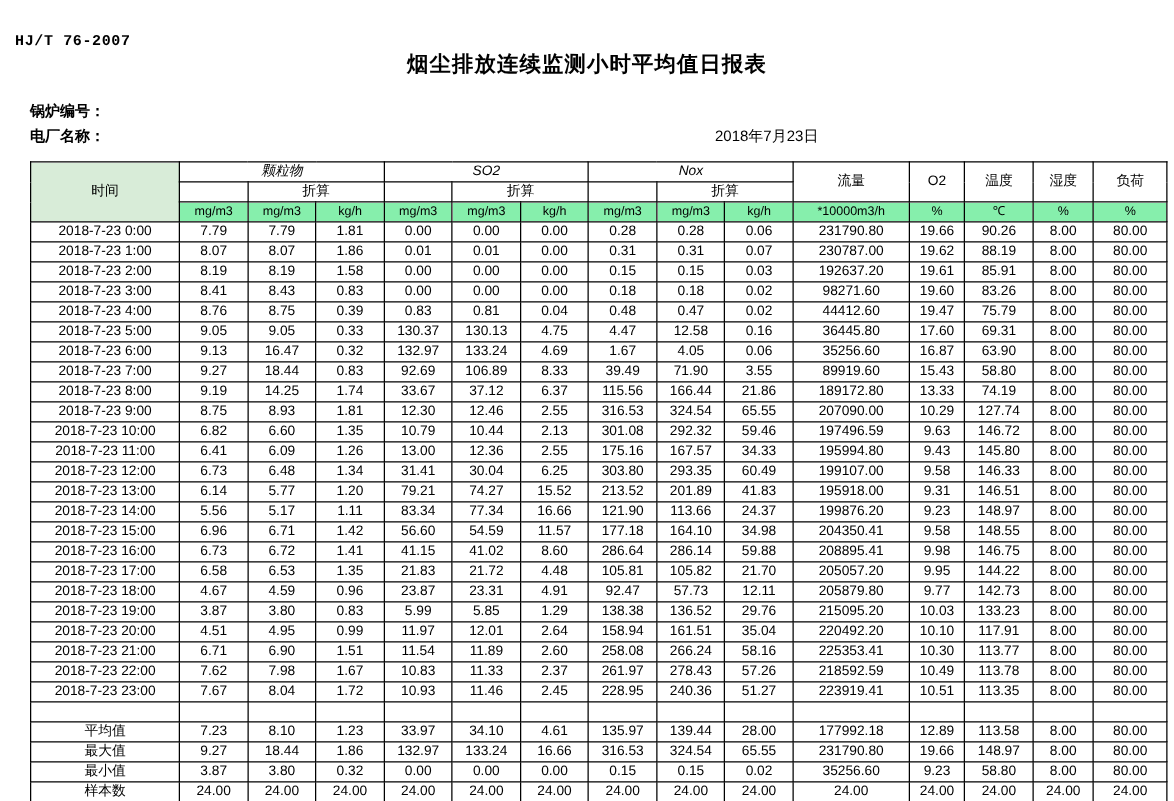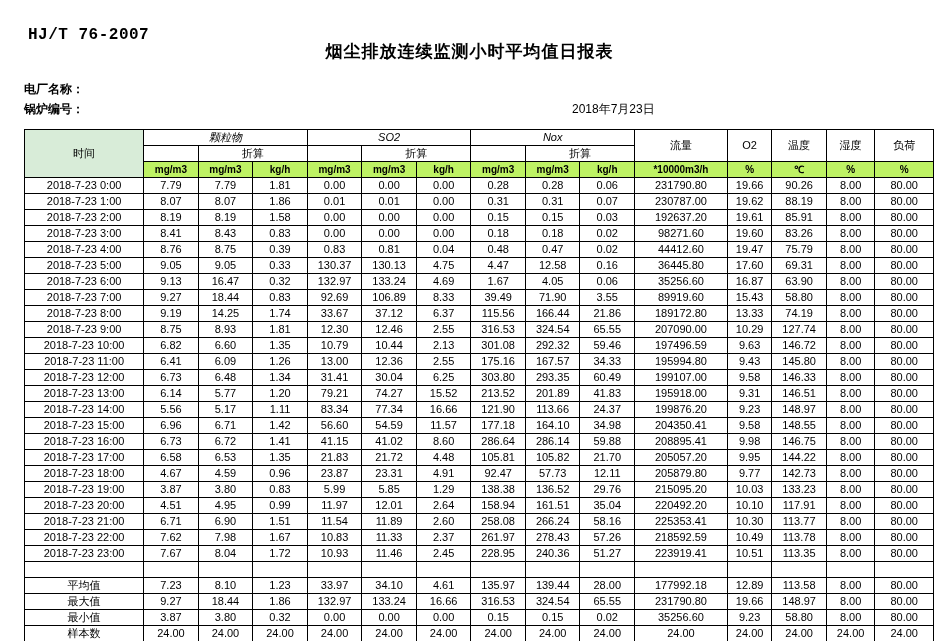--- a/index.html
+++ b/index.html
@@ -18,24 +18,24 @@
   }
   .page {
     position: relative;
     width: 939px;
     height: 641px;
     box-sizing: border-box;
     padding: 0 14px;
   }
   .std-code {
     position: absolute;
-    left: 28px;
+    left: 12px;
     top: 6px;
     font-family: "Liberation Mono", monospace;
-    font-size: 16px;
+    font-size: 12px;
     font-weight: bold;
     letter-spacing: 0.5px;
   }
   .doc-title {
     text-align: center;
     font-size: 17px;
     font-weight: bold;
     padding-top: 20px;
     letter-spacing: 1px;
     margin-top: 20px;
@@ -75,23 +75,22 @@
     white-space: nowrap;
   }
   td.hdr-group {
     font-style: italic;
     font-size: 11px;
   }
   td.hdr-zs {
     font-size: 11px;
   }
   tr.unit-row td {
-    background: #bef264;
+    background: #86efac;
     font-size: 10px;
-    font-weight: bold;
   }
   td.time-cell {
     text-align: center;
     font-size: 11px;
   }
   td.num {
     text-align: center;
   }
   .blank-row td {
     height: 14px;
@@ -105,22 +104,22 @@
 </head>
 <body>
 
 <div class="page">
 
   <div class="std-code">HJ/T  76-2007</div>
 
   <div class="doc-title">烟尘排放连续监测小时平均值日报表</div>
 
   <div class="meta">
+    <div>锅炉编号：</div>
     <div>电厂名称：</div>
-    <div>锅炉编号：</div>
     <div class="report-date">2018年7月23日</div>
   </div>
 
   <table class="report">
     <colgroup>
       <col style="width:118px">
       <col style="width:54px">
         <col style="width:54px">
         <col style="width:54px">
       <col style="width:54px">

